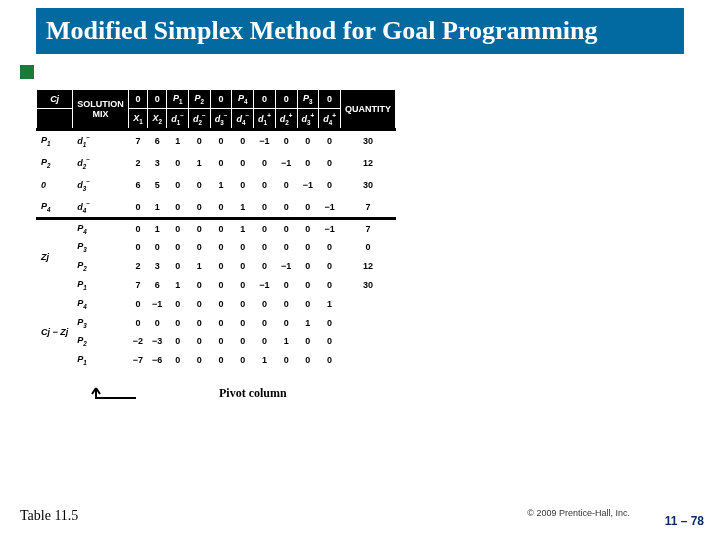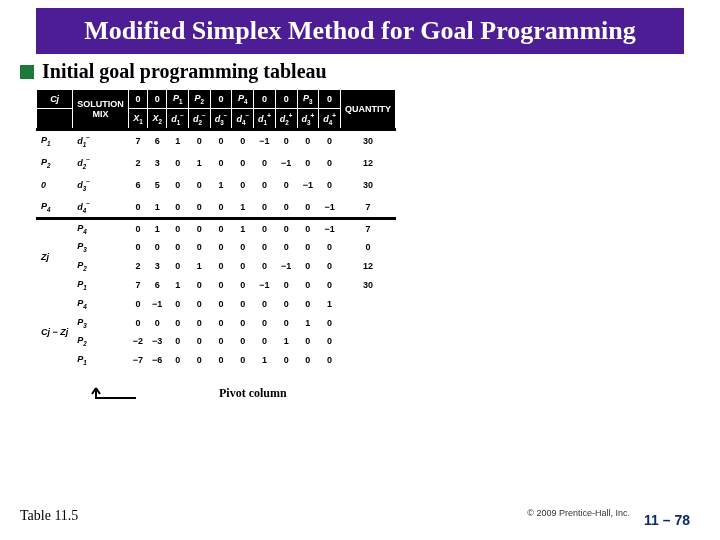--- a/index.html
+++ b/index.html
@@ -4,26 +4,25 @@
 <style>
   * { margin: 0; padding: 0; box-sizing: border-box; }
   body {
     width: 720px; height: 540px;
     background: #fff;
     font-family: Arial, sans-serif;
     position: relative;
     overflow: hidden;
   }
   .title-bar {
-    background: #4c1d95;
+    background: #0369a1;
     color: #fff;
     font-family: "Times New Roman", serif;
     font-size: 26px;
     font-weight: bold;
-    text-align: center;
     padding: 8px 10px;
     margin: 8px 36px 6px 36px;
     line-height: 1.15;
   }
   .subhead {
     margin: 4px 20px 6px 20px;
     font-family: "Times New Roman", serif;
     font-size: 20px;
     font-weight: bold;
     color: #000;
@@ -70,35 +69,35 @@
     font-size: 14px;
   }
   .copyright {
     position: absolute;
     right: 90px; bottom: 22px;
     font-size: 9px;
     color: #333;
   }
   .slidenum {
     position: absolute;
-    right: 30px; bottom: 12px;
-    font-size: 14px;
+    right: 16px; bottom: 12px;
+    font-size: 12px;
     color: #0a2a6b;
     font-weight: bold;
   }
   sub { font-size: 0.7em; }
   sup { font-size: 0.7em; }
 </style>
 </head>
 <body>
 
 <div class="title-bar">Modified Simplex Method for Goal Programming</div>
 
 <div class="subhead">
-  <span class="bullet"></span><span>Initial goal programming tableau</span>
+  <span class="bullet"></span>
 </div>
 
 <table class="tableau">
   <thead>
     <tr class="top">
       <th class="lab"><i><span>Cj</span></i></th>
       <th rowspan="2"><span>SOLUTION</span><br><span>MIX</span></th>
       <th>0</th>
       <th>0</th>
       <th><i>P</i><sub>1</sub></th>

